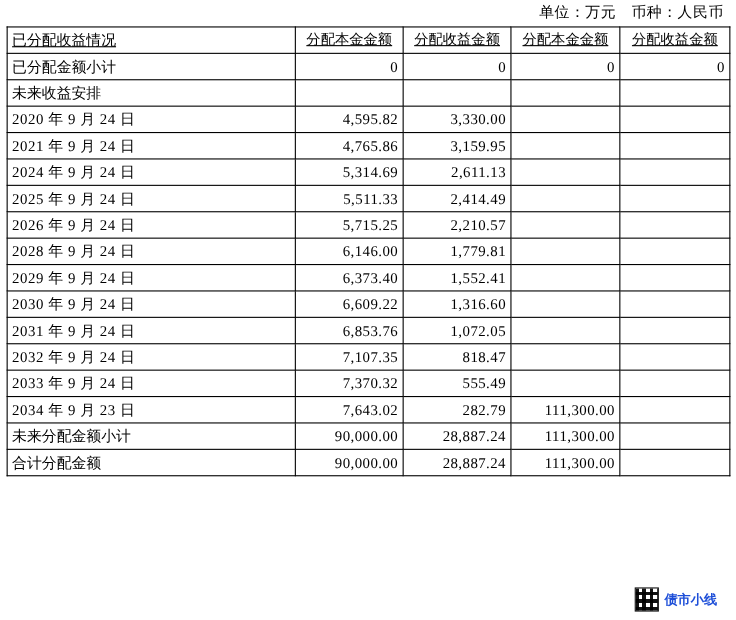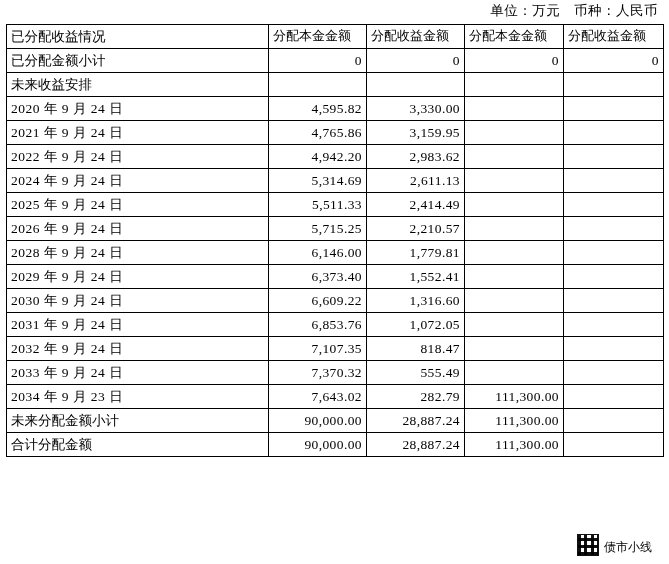--- a/index.html
+++ b/index.html
@@ -49,37 +49,38 @@
   col.c0 { width: 262px; }
   col.c1 { width: 98px; }
   col.c2 { width: 98px; }
   col.c3 { width: 99px; }
   col.c4 { width: 100px; }
 
   .lbl { text-align: left; padding-left: 6px; }
   .lbl-indent { text-align: left; padding-left: 14px; }
   .ctr { text-align: center; }
   .num { text-align: right; padding-right: 8px; font-family: "Liberation Serif", serif; letter-spacing: 0.4px; }
-  .hdr-sub { text-align: left; font-size: 13px; line-height: 1.15; padding: 1px 2px; }
-  .row-tall td { height: 38px; }
+  .hdr-sub { text-align: center; font-size: 13px; line-height: 1.15; padding: 1px 2px; }
+  .row-tall td { height: 38px; text-decoration: underline; }
   .date-cell { text-align: left; padding-left: 10px; letter-spacing: 0.5px; font-family: Liberation Serif, serif; }
 
   
   .watermark {
     position: absolute;
     right: 8px;
     bottom: 6px;
     display: flex;
-    align-items: flex-end;
+    align-items: center;
     gap: 5px;
     background: #ffffff;
     padding: 2px 4px 2px 2px;
     font-size: 12px;
-    color: #000000;
+    color: #1d4ed8;
     font-family: "Liberation Sans", sans-serif;
+    font-weight: bold;
   }
   .watermark .qr {
     width: 22px;
     height: 22px;
     background:
       linear-gradient(90deg, #111 0 3px, transparent 3px 6px, #111 6px 9px, transparent 9px 13px, #111 13px 16px, transparent 16px 19px, #111 19px 22px),
       linear-gradient(0deg, #111 0 3px, transparent 3px 7px, #111 7px 10px, transparent 10px 14px, #111 14px 17px, transparent 17px 22px);
     background-blend-mode: multiply;
     border: 1px solid #111;
     box-sizing: border-box;
@@ -134,27 +135,20 @@
         <td class="num"></td>
       </tr>
       <tr>
         <td class="date-cell">2021 年 9 月 24 日</td>
         <td class="num">4,765.86</td>
         <td class="num">3,159.95</td>
         <td class="num"></td>
         <td class="num"></td>
       </tr>
       <tr>
-        <td class="date-cell">2022 年 9 月 24 日</td>
-        <td class="num">4,942.20</td>
-        <td class="num">2,983.62</td>
-        <td class="num"></td>
-        <td class="num"></td>
-      </tr>
-      <tr>
         <td class="date-cell">2024 年 9 月 24 日</td>
         <td class="num">5,314.69</td>
         <td class="num">2,611.13</td>
         <td class="num"></td>
         <td class="num"></td>
       </tr>
       <tr>
         <td class="date-cell">2025 年 9 月 24 日</td>
         <td class="num">5,511.33</td>
         <td class="num">2,414.49</td>

